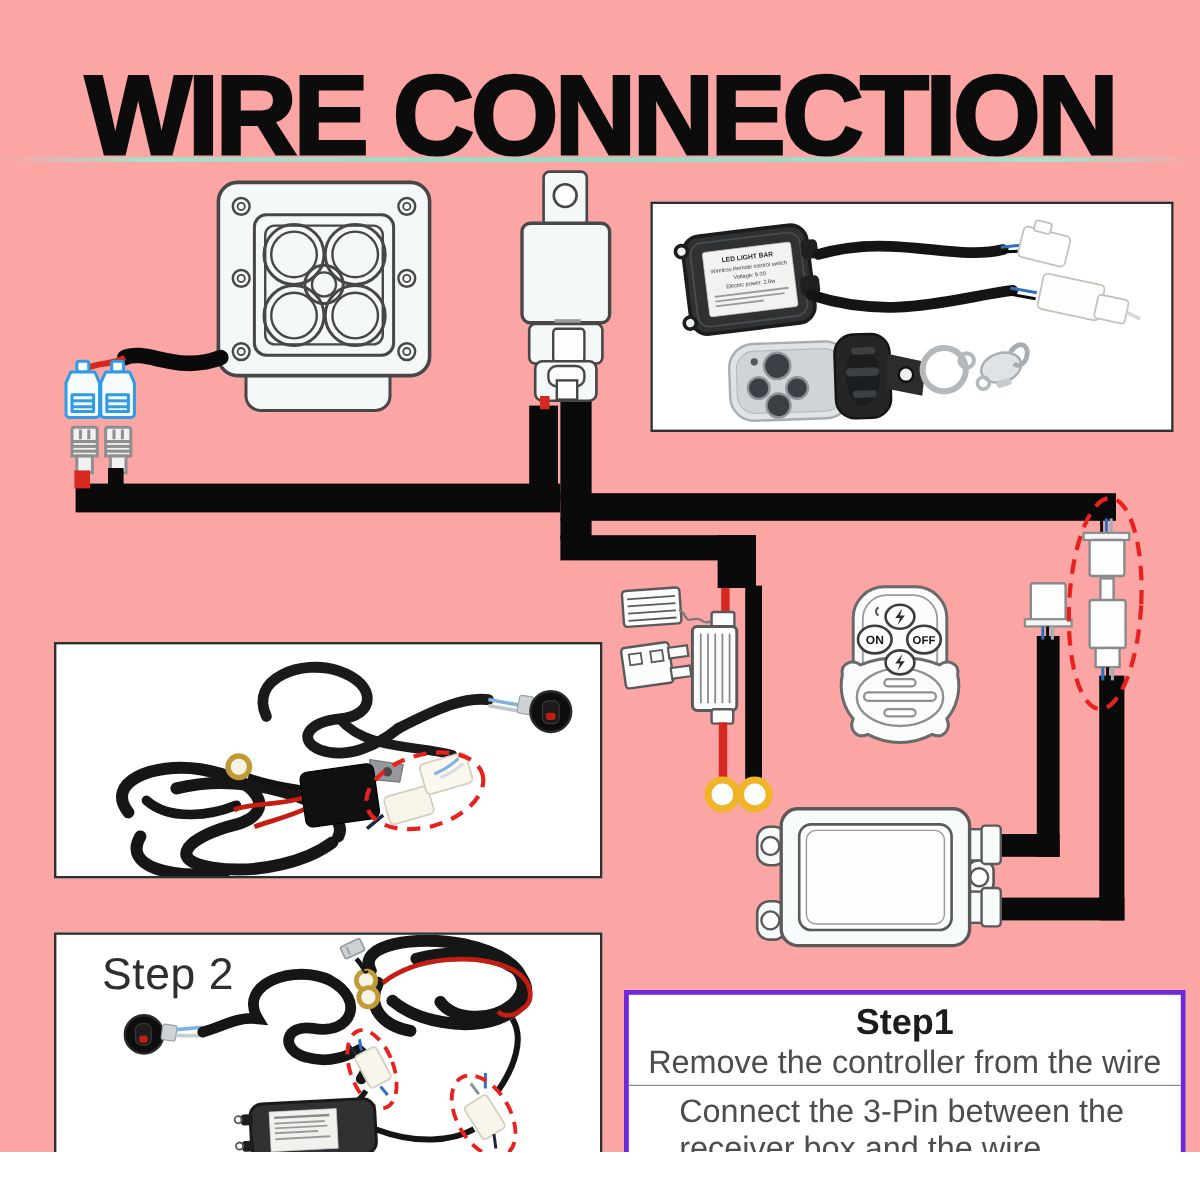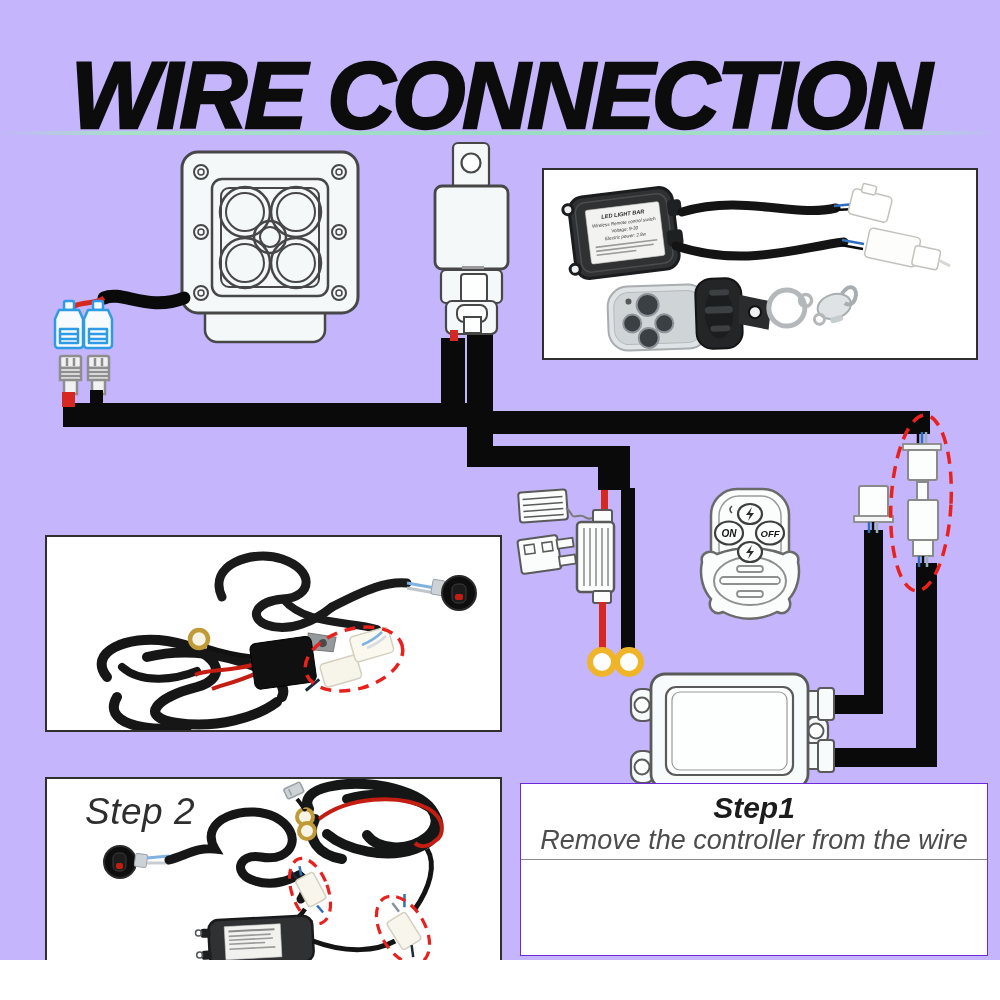--- a/index.html
+++ b/index.html
@@ -1,42 +1,41 @@
 <!DOCTYPE html>
 <html><head>
 <meta charset="utf-8">
 <style>
   html,body{margin:0;padding:0;}
   .page{
     position:relative;width:1000px;height:960px;overflow:hidden;
-    background:#c4b5fd;
+    background:#fca5a5;
     font-family:"Liberation Sans", sans-serif;
-    font-style:italic;
   }
   .title{
     position:absolute;left:0;top:42px;width:1000px;text-align:center;
     font-size:94px;font-weight:bold;letter-spacing:-3px;color:#0c0c0c;
     -webkit-text-stroke:2.5px #0c0c0c;white-space:nowrap;
   }
   .divider{
     position:absolute;left:0;top:131px;width:1000px;height:4px;
     background:linear-gradient(to right, rgba(168,223,201,0), #a8dfc9 12%, #9adbc4 50%, #a8dfc9 88%, rgba(168,223,201,0));
   }
   .panel{
     position:absolute;background:#ffffff;border:2px solid #2f2f2f;box-sizing:border-box;
   }
   #inset-box{left:542px;top:168px;width:436px;height:192px;}
   #step1-box{left:45px;top:535px;width:457px;height:197px;}
   #step2-box{left:45px;top:777px;width:457px;height:191px;}
   .step-label{
     position:absolute;left:38px;top:12px;font-size:37px;color:#2e2e2e;letter-spacing:0.5px;
   }
   #instructions-box{
-    position:absolute;left:520px;top:783px;width:468px;height:173px;
-    background:#ffffff;border:1px solid #6d28d9;box-sizing:border-box;
+    position:absolute;left:520px;top:825px;width:468px;height:173px;
+    background:#ffffff;border:4px solid #6d28d9;box-sizing:border-box;
   }
   .instr-cell{box-sizing:border-box;width:100%;}
   .instr-cell.first{height:76px;border-bottom:1px solid #8a8a8a;padding-top:7px;}
   .instr-cell.second{height:96px;padding-top:6px;}
   .instr-title{text-align:center;font-size:30px;font-weight:bold;color:#1c1c1c;line-height:34px;}
   .instr-body{font-size:27px;color:#4d4d4d;line-height:31px;}
   .instr-body.centered{text-align:center;}
   .instr-body.wrapped{padding:0 30px 0 42px;text-align:left;}
   svg{position:absolute;left:0;top:0;}
   text{font-family:"Liberation Sans", sans-serif;}
@@ -402,16 +401,17 @@
       <ellipse cx="356" cy="151" rx="22" ry="37" transform="rotate(-30 356 151)" fill="none" stroke="#e8211d" stroke-width="3.2" stroke-dasharray="10 7"></ellipse>
     </svg>
   </div>
 
   <div id="instructions-box">
     <div class="instr-cell first">
       <div class="instr-title">Step1</div>
       <div class="instr-body centered">Remove the controller from the wire</div>
     </div>
     <div class="instr-cell second">
+      <div class="instr-body wrapped">Connect the 3-Pin between the receiver box and the wire</div>
     </div>
   </div>
 
 </div>
 
 </body></html>

